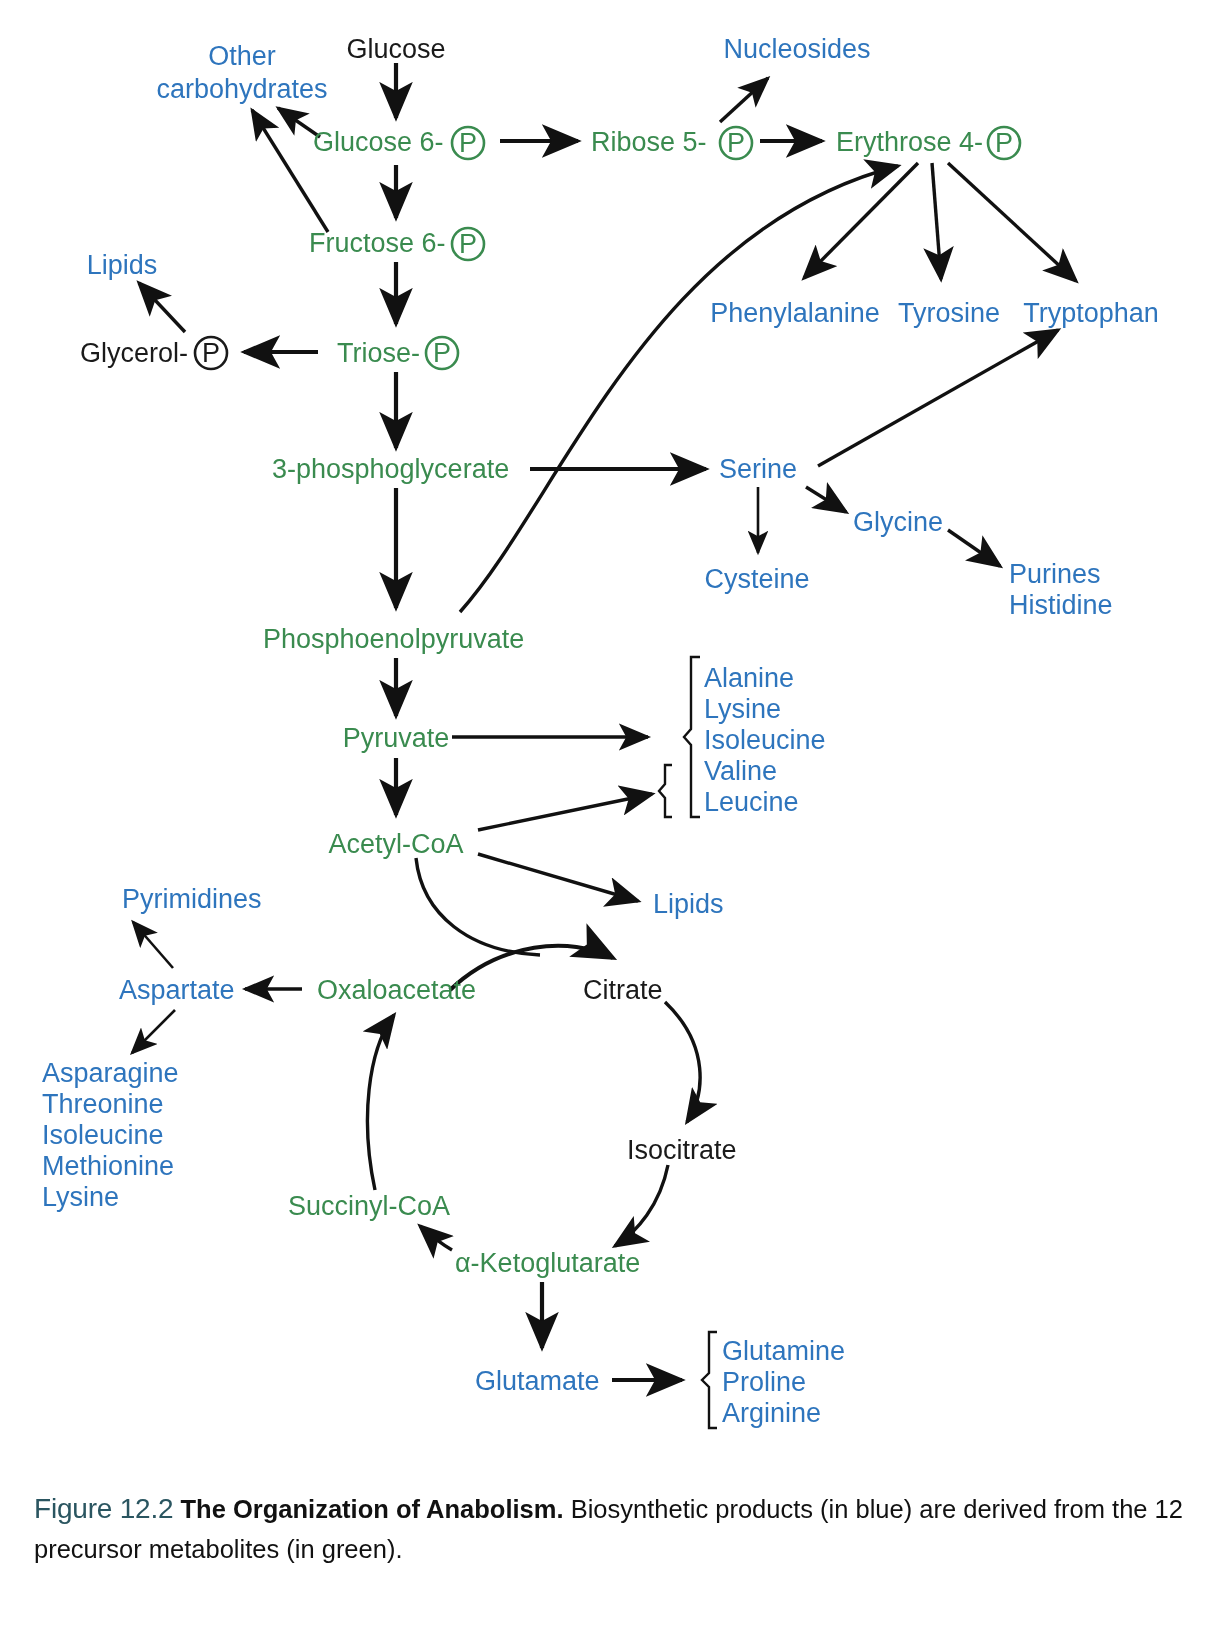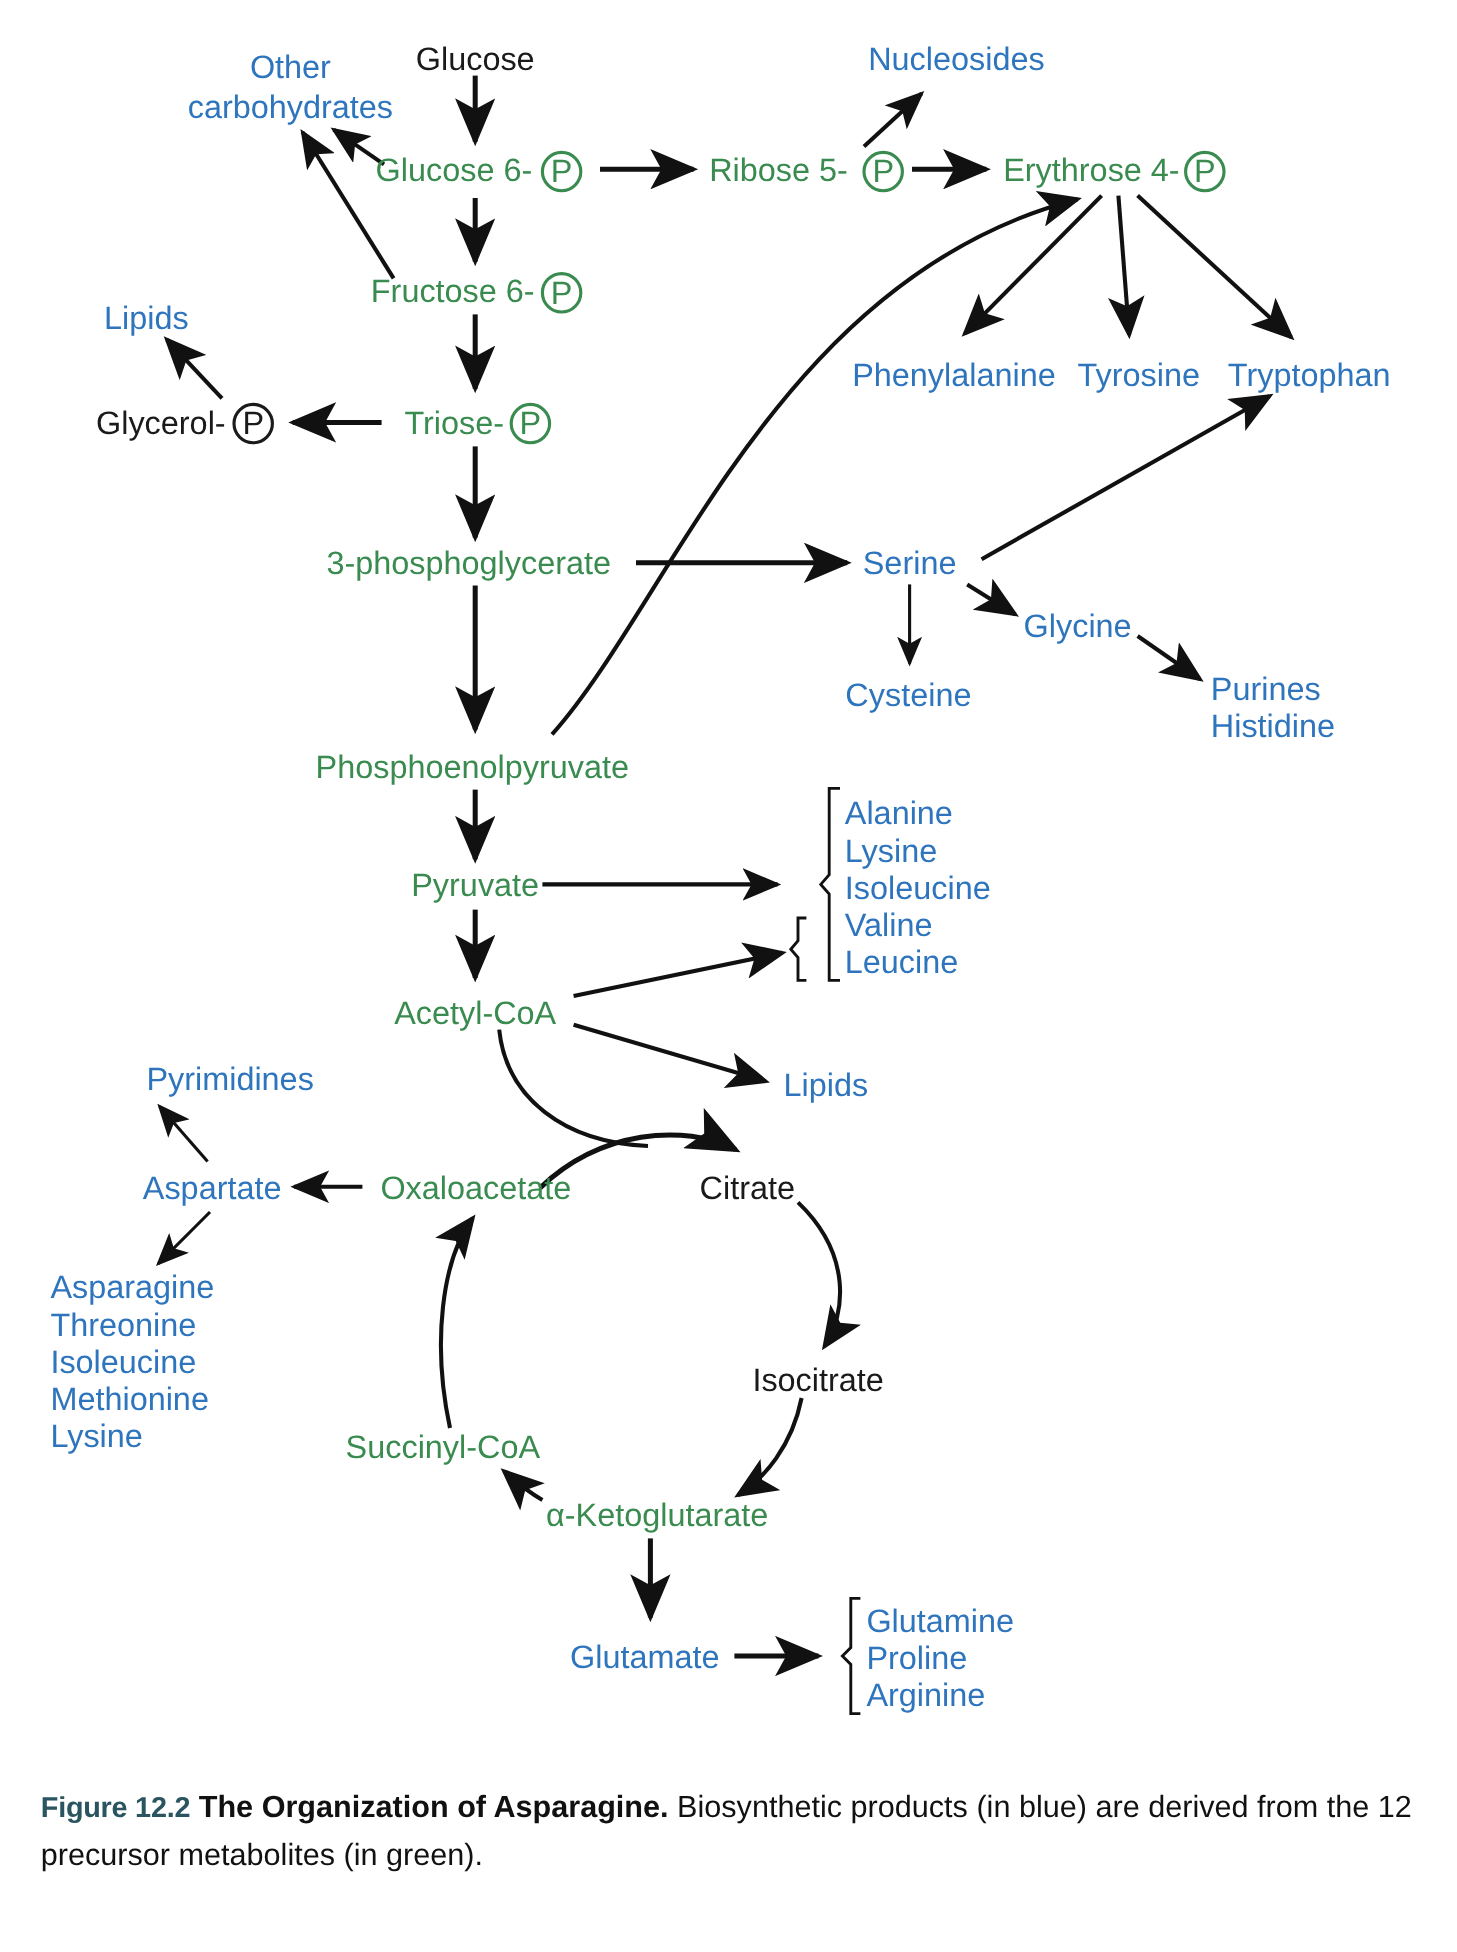--- a/index.html
+++ b/index.html
@@ -57,22 +57,22 @@
     left: 34px;
     top: 1487px;
     width: 1150px;
     font-family: "Liberation Sans", sans-serif;
     font-size: 25.5px;
     line-height: 1.55;
     color: #111111;
   }
   #caption .fignum {
     color: #2a5560;
-    font-weight: bold;
-    font-size: 24px;
+    font-weight: normal;
+    font-size: 28px;
     letter-spacing: -0.2px;
   }
   #caption .figtitle {
     font-weight: bold;
     color: #111111;
   }
   #caption .figbody { color: #111111; }
 </style>
 </head>
 <body>
@@ -250,17 +250,17 @@
 
   <text class="t-blue" x="475" y="1390" text-anchor="start">Glutamate</text>
 
   <text class="t-blue" x="722" y="1360" text-anchor="start">Glutamine</text>
   <text class="t-blue" x="722" y="1391" text-anchor="start">Proline</text>
   <text class="t-blue" x="722" y="1422" text-anchor="start">Arginine</text>
 </svg>
 
 <div id="caption">
   <span class="fignum">Figure 12.2</span>
-  <span class="figtitle">The Organization of Asparagine.</span>
+  <span class="figtitle">The Organization of Anabolism.</span>
   <span class="figbody">Biosynthetic products (in blue) are derived from the 12 precursor metabolites (in green).</span>
 </div>
 
 </div>
 
 </body></html>

